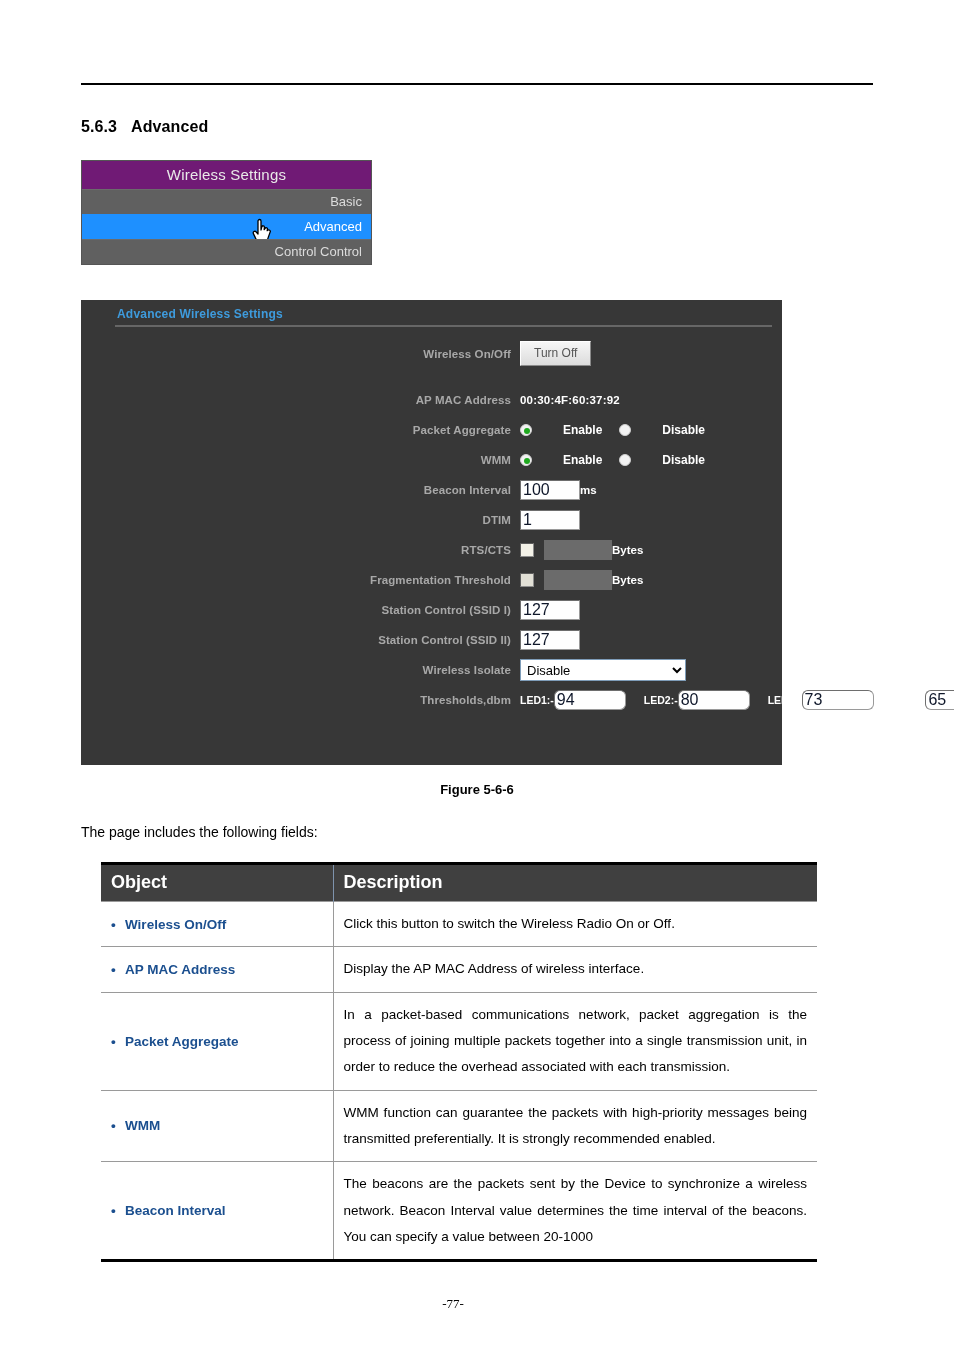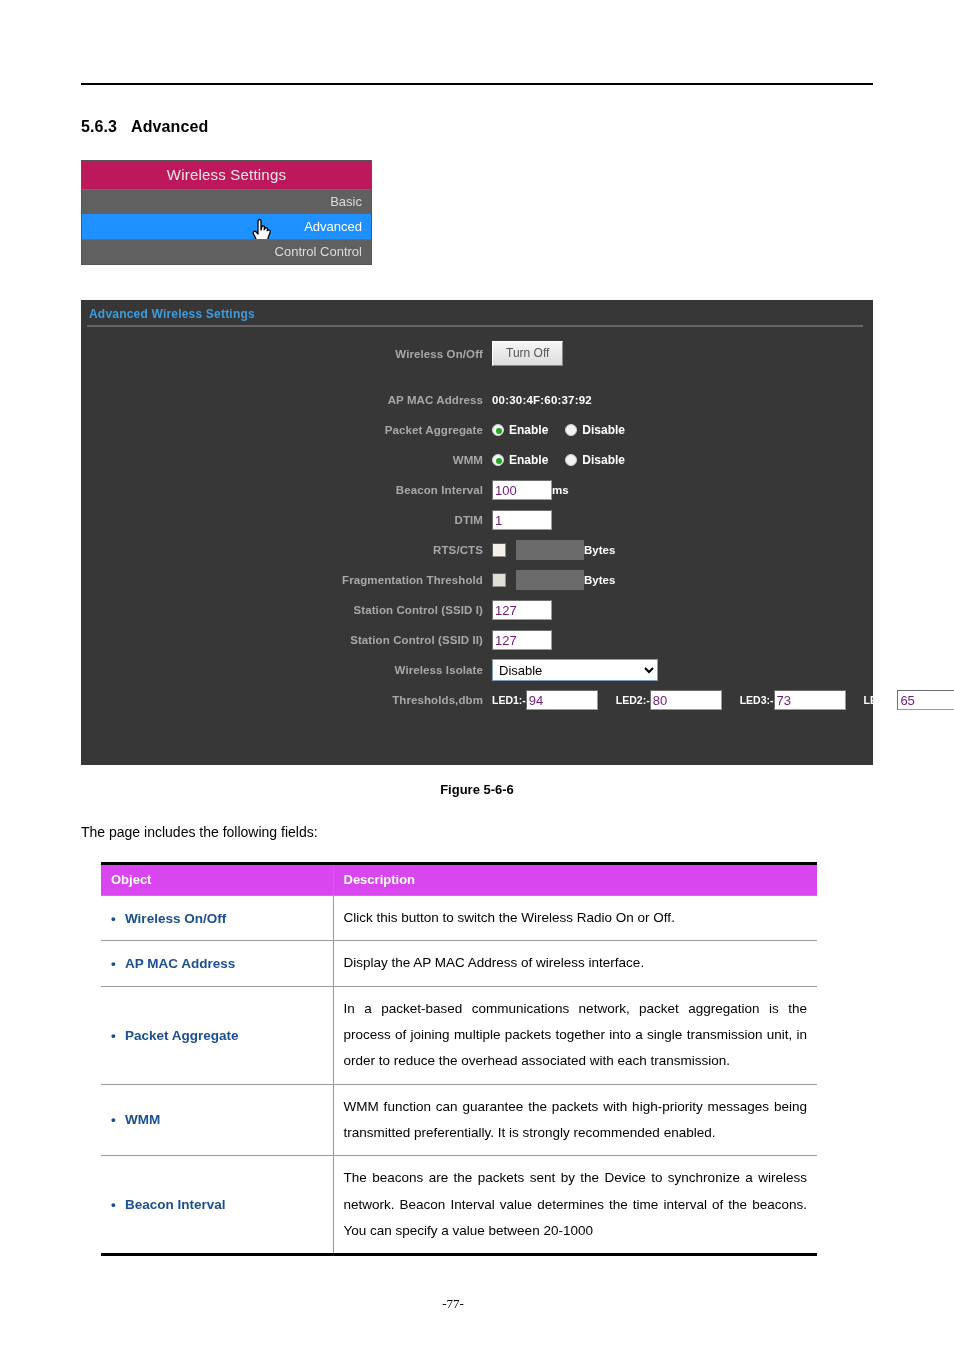--- a/index.html
+++ b/index.html
@@ -38,21 +38,21 @@
 
   
   .nav-menu {
     position: absolute;
     left: 81px; top: 160px;
     width: 291px;
     border: 1px solid #555;
     background: #5f5f5f;
   }
   .nav-title {
-    background: #be185d;
+    background: #701a75;
     color: #e9e9e9;
     font-size: 15px;
     text-align: center;
     padding: 5px 0 6px;
     letter-spacing: .2px;
   }
   .nav-item {
     background: #606060;
     color: #dcdcdc;
     font-size: 13px;
@@ -69,22 +69,23 @@
   .cursor-hand {
     position: absolute;
     left: 168px; top: 2px;
     width: 26px; height: 30px;
   }
 
   
   .panel {
     position: absolute;
     left: 81px; top: 300px;
-    width: 792px; height: 465px;
+    width: 701px; height: 465px;
     background: #373737;
+    padding-left: 28px;
   }
   .panel-title {
     color: #3e9bdd;
     font-size: 12px;
     font-weight: bold;
     padding: 7px 0 4px 8px;
     letter-spacing: .2px;
   }
   .panel-title-rule {
     height: 2px;
@@ -131,21 +132,21 @@
   .btn-turnoff { padding: 4px 13px 5px; }
 
   .mac-value {
     color: #ffffff;
     font-size: 11.5px;
     font-weight: bold;
     letter-spacing: .2px;
   }
 
   .radio-grp { display: flex; align-items: center; }
-  .radio-opt { display: flex; align-items: center; margin-right: 17px; }
+  .radio-opt { display: flex; align-items: center; margin-right: 17px; gap: 26px; }
   .radio {
     width: 12px; height: 12px;
     border-radius: 50%;
     background: #f2f2f2;
     border: 1px solid #cfcfcf;
     margin-right: 5px;
     position: relative;
     flex: 0 0 auto;
   }
   .radio.sel::after {
@@ -161,23 +162,23 @@
     font-size: 12px;
     font-weight: bold;
   }
 
   input.txtbox {
     background: #ffffff;
     border: 1px solid #9a9a9a;
     border-top-color: #6e6e6e;
     border-left-color: #6e6e6e;
     height: 20px;
-    font-size: 13px;
-    font-family: "Liberation Sans", sans-serif;
-    color: #701a75;
+    font-size: 16px;
+    font-family: "Liberation Sans", sans-serif;
+    color: #0f172a;
     padding: 0 2px;
     width: 60px;
   }
   input.txtbox.disabled {
     background: #6b6b6b;
     border-color: #6b6b6b;
   }
   .unit {
     color: #ffffff;
     font-size: 11.5px;
@@ -207,21 +208,21 @@
 
   .led-grp { display: flex; align-items: center; }
   .led-item { display: flex; align-items: center; margin-right: 18px; }
   .led-item .led-lbl {
     color: #ffffff;
     font-size: 10.5px;
     font-weight: bold;
     margin-right: 0px;
     white-space: nowrap;
   }
-  .led-item input.txtbox { width: 72px; }
+  .led-item input.txtbox { width: 72px; border-radius: 6px; }
 
   .btn-row {
     display: flex;
     justify-content: center;
     margin-top: 22px;
     gap: 18px;
   }
   .btn-apply {
     border: 2px solid #1a1a1a;
     padding: 5px 26px 6px;
@@ -263,23 +264,23 @@
   
   .spec-table {
     position: absolute;
     left: 101px; top: 862px;
     width: 716px;
     border-collapse: collapse;
     border-top: 3px solid #000;
     border-bottom: 3px solid #000;
   }
   .spec-table th {
-    background: #d946ef;
+    background: #404040;
     color: #ffffff;
-    font-size: 13px;
+    font-size: 18px;
     font-weight: bold;
     text-align: left;
     padding: 7px 10px 8px;
     border-right: 1px solid #7e93ad;
   }
   .spec-table th:last-child { border-right: none; }
   .spec-table td {
     border-top: 1px solid #9a9a9a;
     vertical-align: middle;
     padding: 9px 10px;

